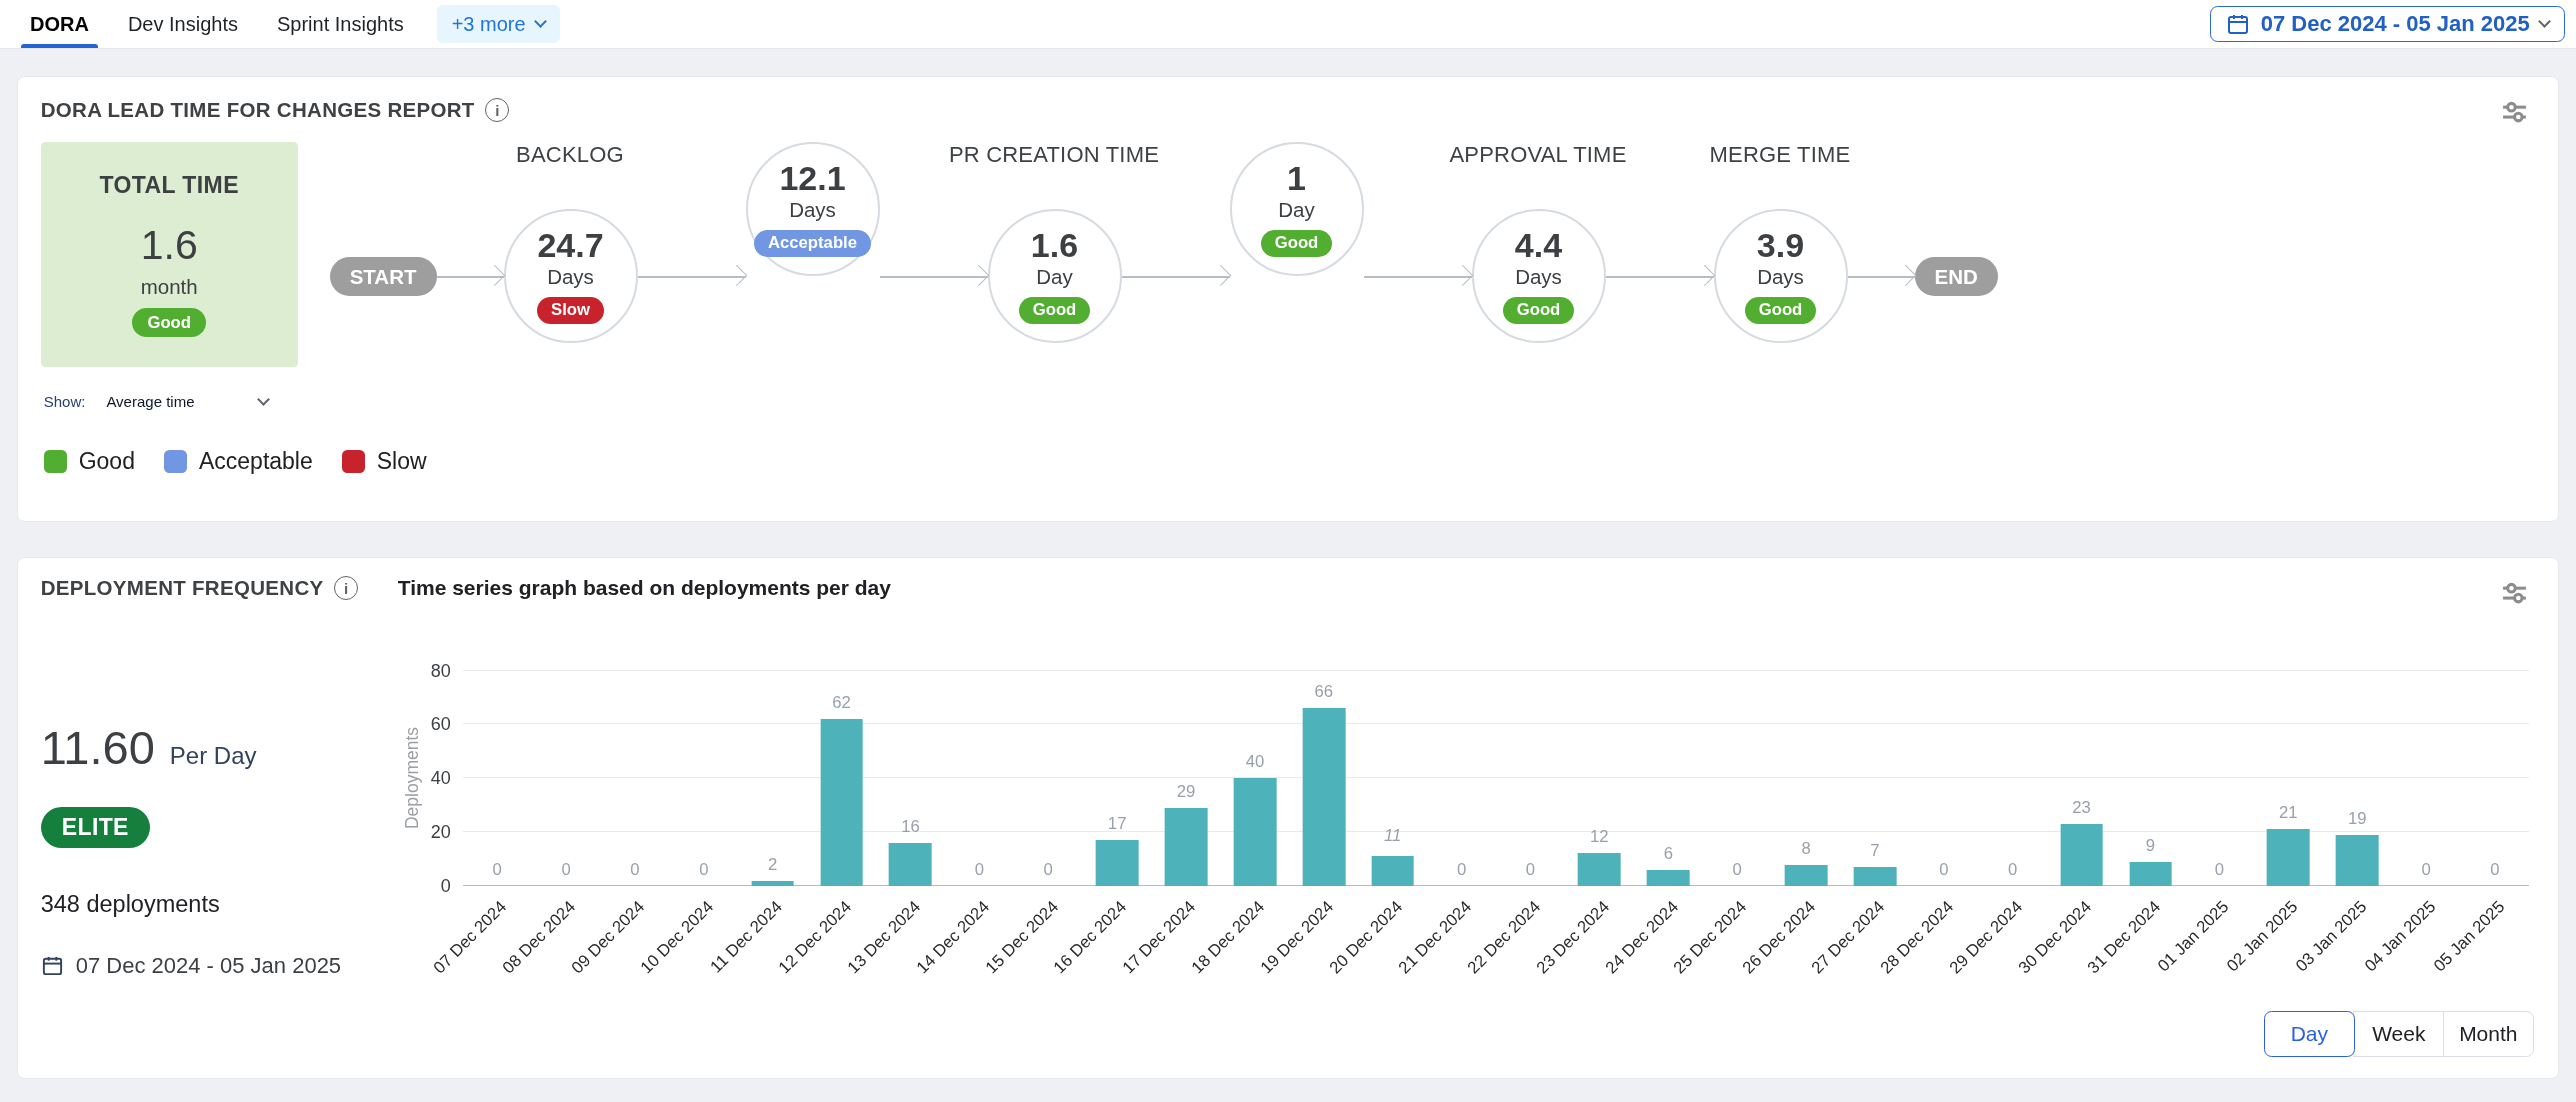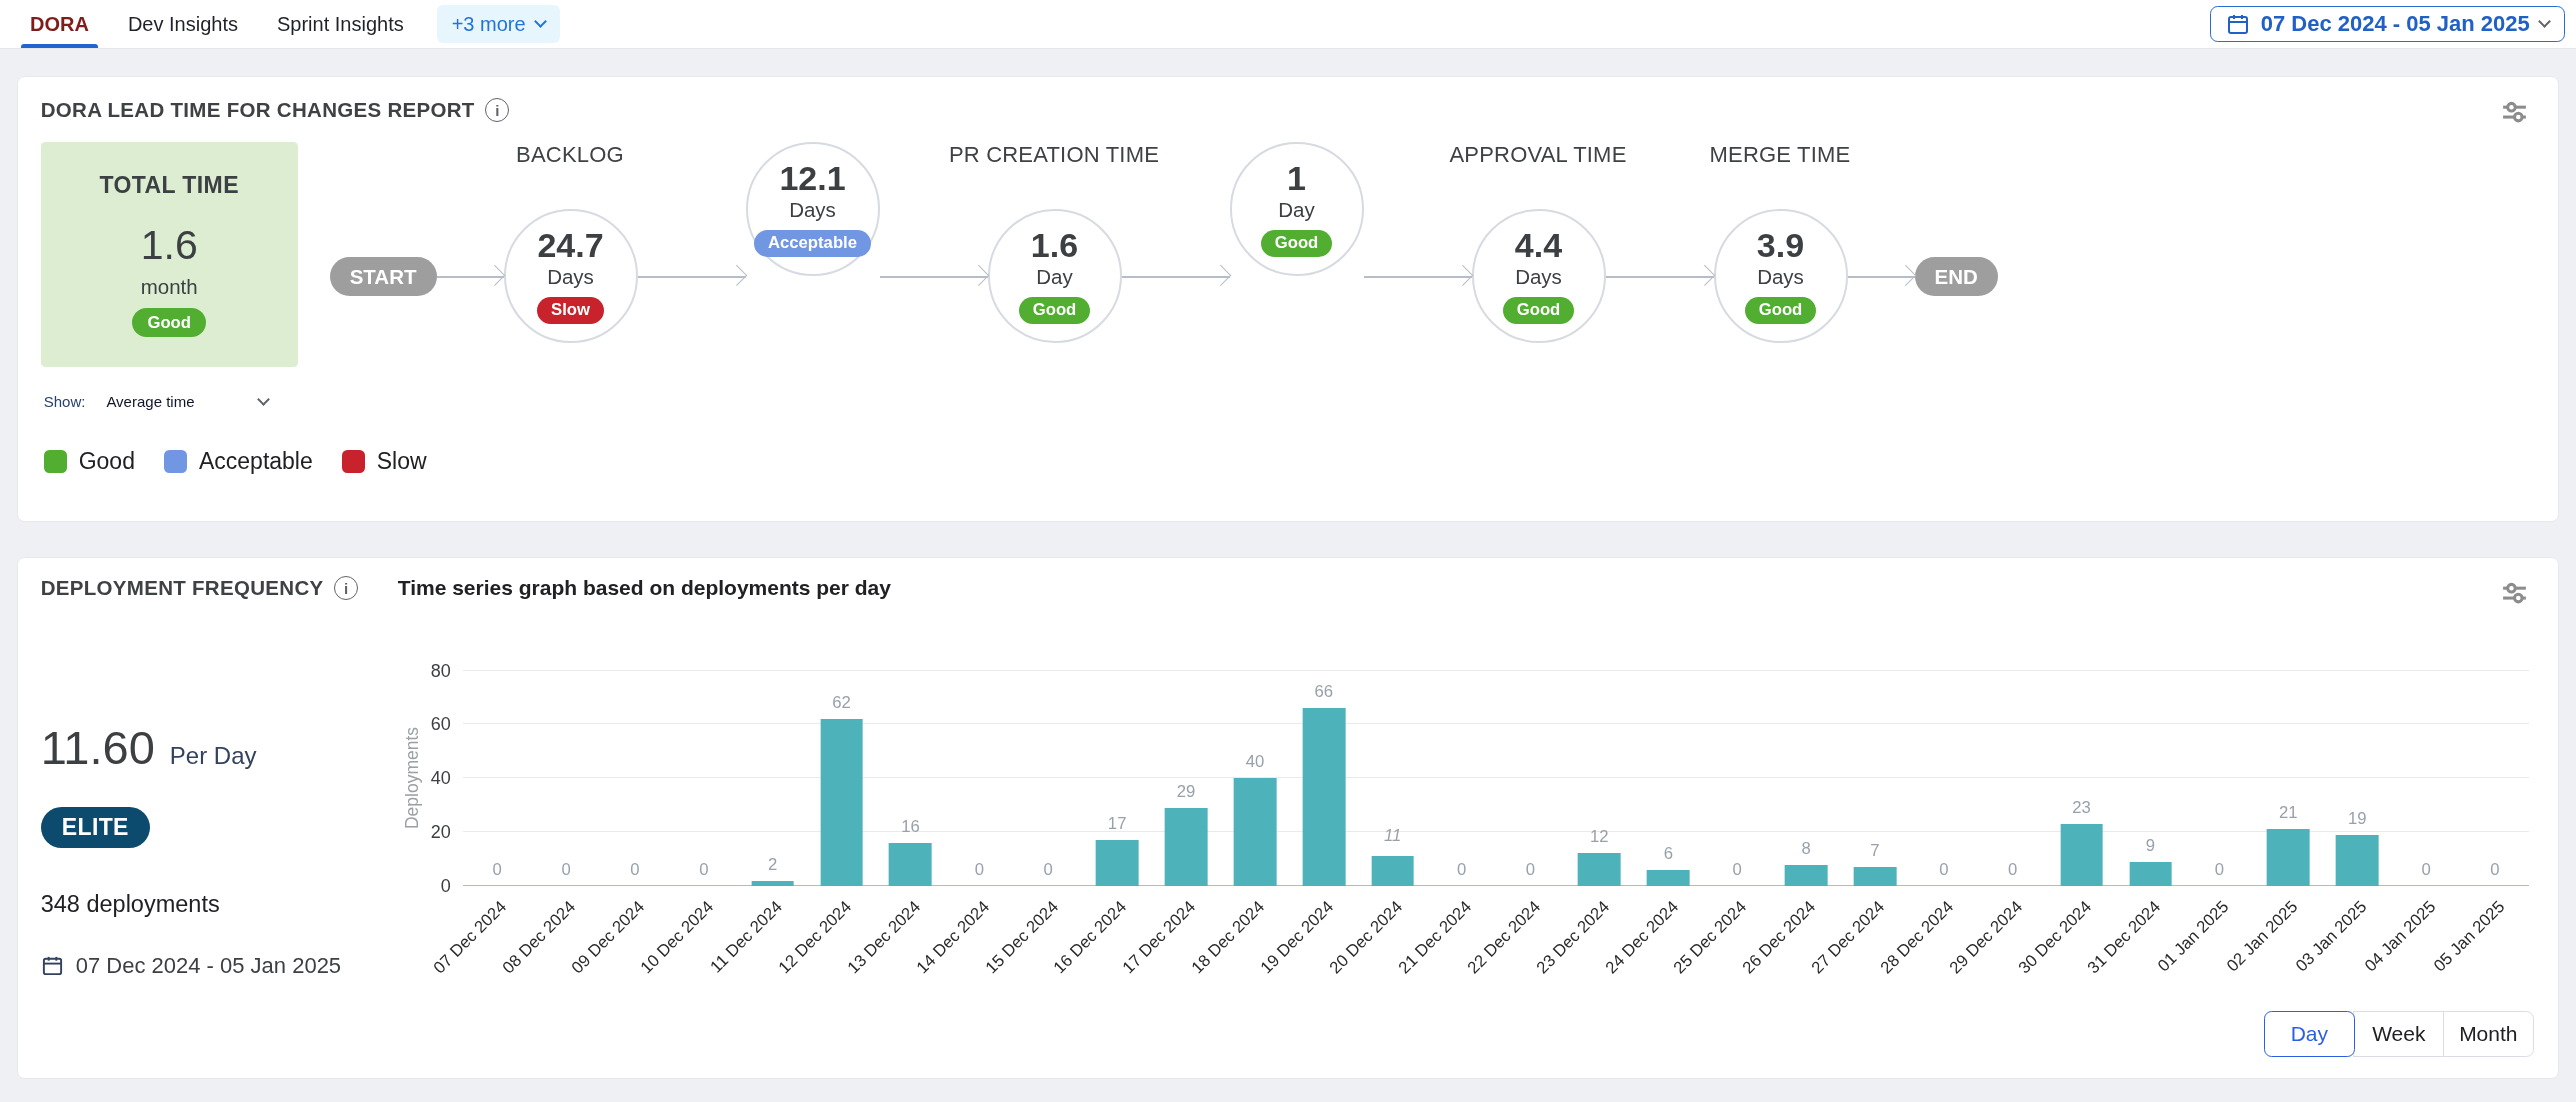--- a/index.html
+++ b/index.html
@@ -3,21 +3,21 @@
 <meta charset="utf-8">
 <style>
   * { margin:0; padding:0; box-sizing:border-box; }
   html,body { width:2576px; height:1102px; overflow:hidden; }
   body { background:#eef0f4; font-family:"Liberation Sans","DejaVu Sans",sans-serif; color:#202124; }
 
   
   .topbar { height:49px; background:#fff; border-bottom:0.8px solid #e3e6ec; display:flex; align-items:stretch; padding:0 10.6px 0 27px; }
   .tabs { display:flex; align-items:stretch; gap:33px; }
   .tab { display:flex; align-items:center; font-size:20px; color:#1f2329; position:relative; padding:0 3px; cursor:pointer; }
-  .tab.active { font-weight:700; color:#7f1d1d; }
+  .tab.active { font-weight:700; color:#000000; }
   .tab.active::after { content:""; position:absolute; left:-6px; right:-6px; bottom:0; height:3.8px; background:#2265cf; border-radius:3px 3px 0 0; }
   .more-chip { align-self:center; margin-left:30px; display:flex; align-items:center; gap:10.6px; background:#e7f6fd; color:#2373d9; font-size:20px; padding:7.6px 15px; border-radius:6px; cursor:pointer; }
   .chev { width:9px; height:9px; border-right:2.3px solid currentColor; border-bottom:2.3px solid currentColor; transform:rotate(45deg); margin-top:-4.6px; display:inline-block; }
   .spacer { flex:1; }
   .date-btn { align-self:center; display:flex; align-items:center; gap:10.6px; border:1.5px solid #2a6bd2; border-radius:7.6px; height:36px; padding:0 15px; color:#2160c4; font-size:22px; font-weight:600; background:#fff; cursor:pointer; }
   .date-btn .chev { color:#5f6368; border-width:2.3px; }
 
   
   .card { margin:0 16.7px; background:#fff; border:0.8px solid #e6e8ee; border-radius:7.6px; position:relative; }
   .card-1 { margin-top:27px; height:446px; padding:21px 23px; }
@@ -53,21 +53,21 @@
   .legend-row { margin-top:38px; margin-left:3px; display:flex; align-items:center; gap:29px; }
   .legend-item { display:flex; align-items:center; gap:12px; font-size:23px; color:#202124; }
   .swatch { width:23px; height:23px; border-radius:5.3px; flex:none; }
 
   
   .df-body { display:flex; align-items:flex-start; height:100%; }
   .df-left { width:357px; flex:none; }
   .metric-row { margin-top:120px; display:flex; align-items:baseline; gap:15px; }
   .rate-value { font-size:47px; font-weight:500; color:#3c4043; }
   .rate-unit { font-size:24px; color:#33425e; }
-  .tier-pill { display:inline-block; margin-top:32px; background:#0c4a6e; color:#fff; font-weight:700; font-size:23px; padding:6.8px 21px; border-radius:758px; letter-spacing:0.4px; }
+  .tier-pill { display:inline-block; margin-top:32px; background:#15803d; color:#fff; font-weight:700; font-size:23px; padding:6.8px 21px; border-radius:758px; letter-spacing:0.4px; }
   .deploy-count { margin-top:43px; font-size:23.5px; color:#202124; }
   .df-date-row { margin-top:35px; display:flex; align-items:center; gap:12px; font-size:22px; color:#3c4043; }
   .df-date-row svg { color:#33425e; }
   .df-right { flex:1; position:relative; }
   .chart-title { font-size:21px; font-weight:700; color:#202124; }
   .chart-area { margin-left:65px; margin-right:6px; margin-top:70px; position:relative; }
   .ylabel { position:absolute; left:-61px; top:50%; transform:translateY(-50%) rotate(180deg); writing-mode:vertical-rl; font-size:17.5px; color:#9aa0a6; }
   .plot { height:216px; position:relative; }
   .gridline { position:absolute; left:0; right:0; height:0.8px; background:#e9eaec; }
   .gridline.zero { height:1.5px; background:#b3bac6; }

